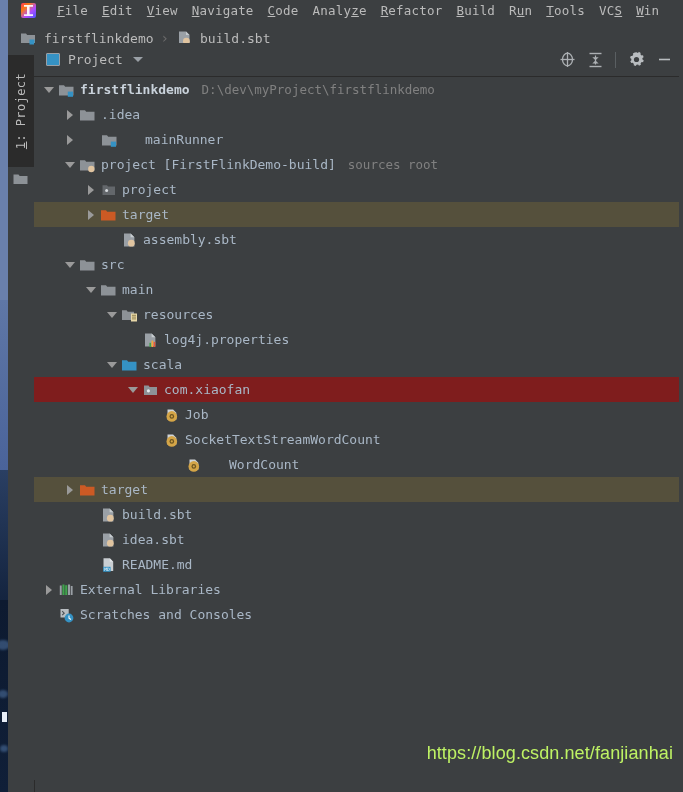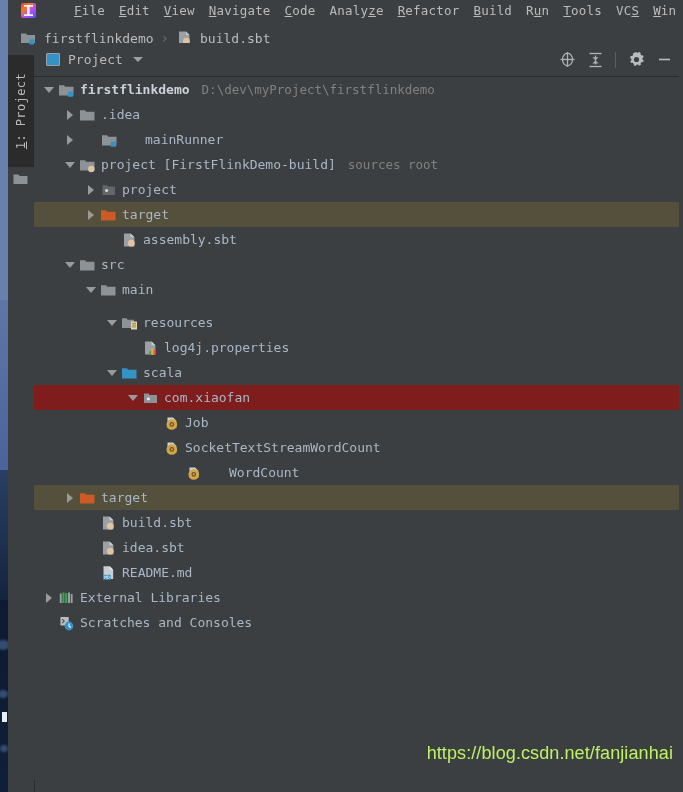--- a/index.html
+++ b/index.html
@@ -47,21 +47,20 @@
 
   
   #menu-bar {
     position: absolute;
     left: 0; top: 0;
     width: 675px; height: 21px;
     background: #3c3f41;
     display: flex;
     align-items: center;
     border-bottom: 1px solid #323232;
-    gap: 17px;
   }
   #app-logo {
     width: 15px; height: 15px;
     margin-left: 13px;
     margin-right: 14px;
     border-radius: 2px;
     background: linear-gradient(135deg,#fe315d 0%, #f97a12 28%, #b24cff 62%, #4d54ff 100%);
     position: relative;
     flex: none;
   }
@@ -459,21 +458,21 @@
         </div>
         <div class="tree-row" style="padding-left: 52px;">
           <span class="arrow expanded"></span>
           <span class="node-icon">
             <svg width="17" height="16" viewBox="0 0 17 16">
               <path d="M1 3.2h5l1.2 1.6H15.5v8.6H1z" fill="#8d9297"></path>
             </svg>
           </span>
           <span class="node-label">main</span>
         </div>
-        <div class="tree-row" style="padding-left: 73px; margin-top: 8px;">
+        <div class="tree-row" style="padding-left: 73px;">
           <span class="arrow expanded"></span>
           <span class="node-icon">
             <svg width="17" height="16" viewBox="0 0 17 16">
               <path d="M1 3.2h4.6l1.1 1.5H13v8.3H1z" fill="#8d9297"></path>
               <rect x="10" y="6.5" width="6" height="8" fill="#e8d8a8"></rect>
               <line x1="11" y1="8.3" x2="15" y2="8.3" stroke="#8a7a4a" stroke-width="0.9"></line>
               <line x1="11" y1="10.1" x2="15" y2="10.1" stroke="#8a7a4a" stroke-width="0.9"></line>
               <line x1="11" y1="11.9" x2="15" y2="11.9" stroke="#8a7a4a" stroke-width="0.9"></line>
             </svg>
           </span>

